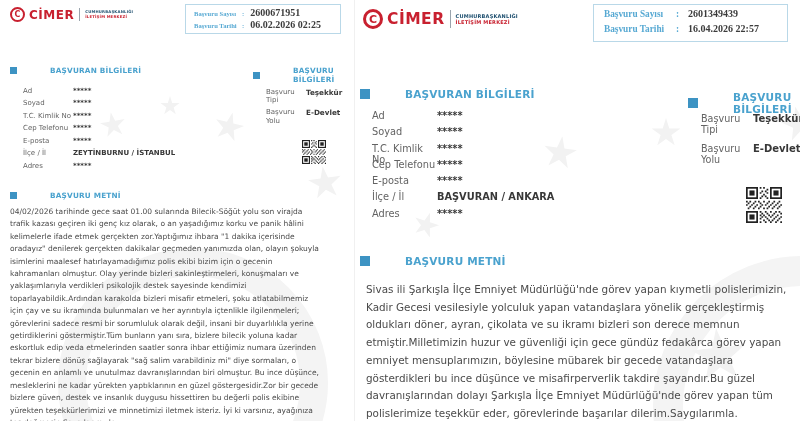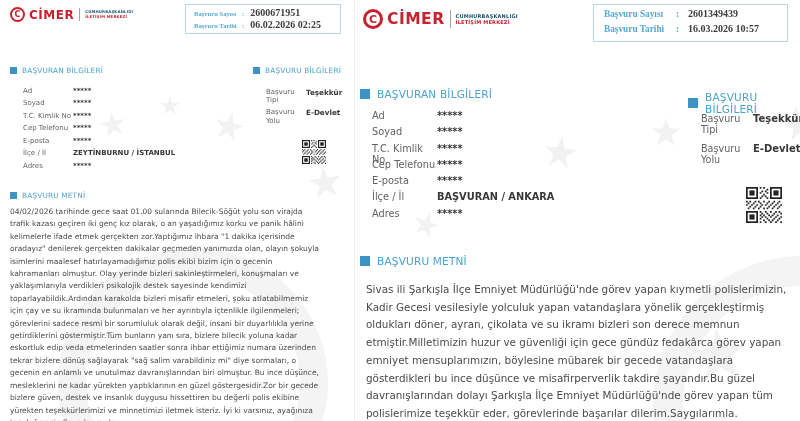--- a/index.html
+++ b/index.html
@@ -29,21 +29,21 @@
   
   .meta-box { position:absolute; border:1px solid #b9d8e8; background:#fff; display:flex; flex-direction:column; justify-content:center; }
   .meta-row { display:flex; align-items:baseline;font-family:Liberation Serif, serif; }
   .meta-label { color:#57a9d3; font-weight:bold; }
   .meta-colon { color:#57a9d3; font-weight:bold; }
   .meta-value { color:#3c3c3c; font-weight:bold; }
 
   
   .sec-title { position:absolute; display:flex; align-items:center; }
   .sec-sq { background:#3d93c3; flex:0 0 auto; }
-  .sec-txt { color:#4aa2ce; font-weight:normal; letter-spacing:.2px; }
+  .sec-txt { color:#4aa2ce; font-weight:bold; letter-spacing:.2px;margin-left:28px; }
 
   .frow { display:flex; }
   .flabel { color:#636363; }
   .fvalue { color:#383838; font-weight:bold; }
 
   .body-text { position:absolute; color:#4a4a4a; text-align:left; }
 
   
   #doc-left .logo { left:10px; top:7px; }
   #doc-left .logo-circle { width:15px; height:15px; border:2px solid #c8202f; font-size:8px; }
@@ -239,21 +239,21 @@
 
     <div class="meta-box">
       <div class="meta-row">
         <span class="meta-label">Başvuru Sayısı</span>
         <span class="meta-colon">:</span>
         <span class="meta-value">2601349439</span>
       </div>
       <div class="meta-row">
         <span class="meta-label">Başvuru Tarihi</span>
         <span class="meta-colon">:</span>
-        <span class="meta-value">16.03.2026 10:57</span>
+        <span class="meta-value">16.04.2026 22:57</span>
       </div>
     </div>
 
     <div class="sec-title sec-applicant">
       <span class="sec-sq"></span>
       <span class="sec-txt">BAŞVURAN BİLGİLERİ</span>
     </div>
     <div class="fields-applicant">
       <div class="frow">
           <span class="flabel">Ad</span>

